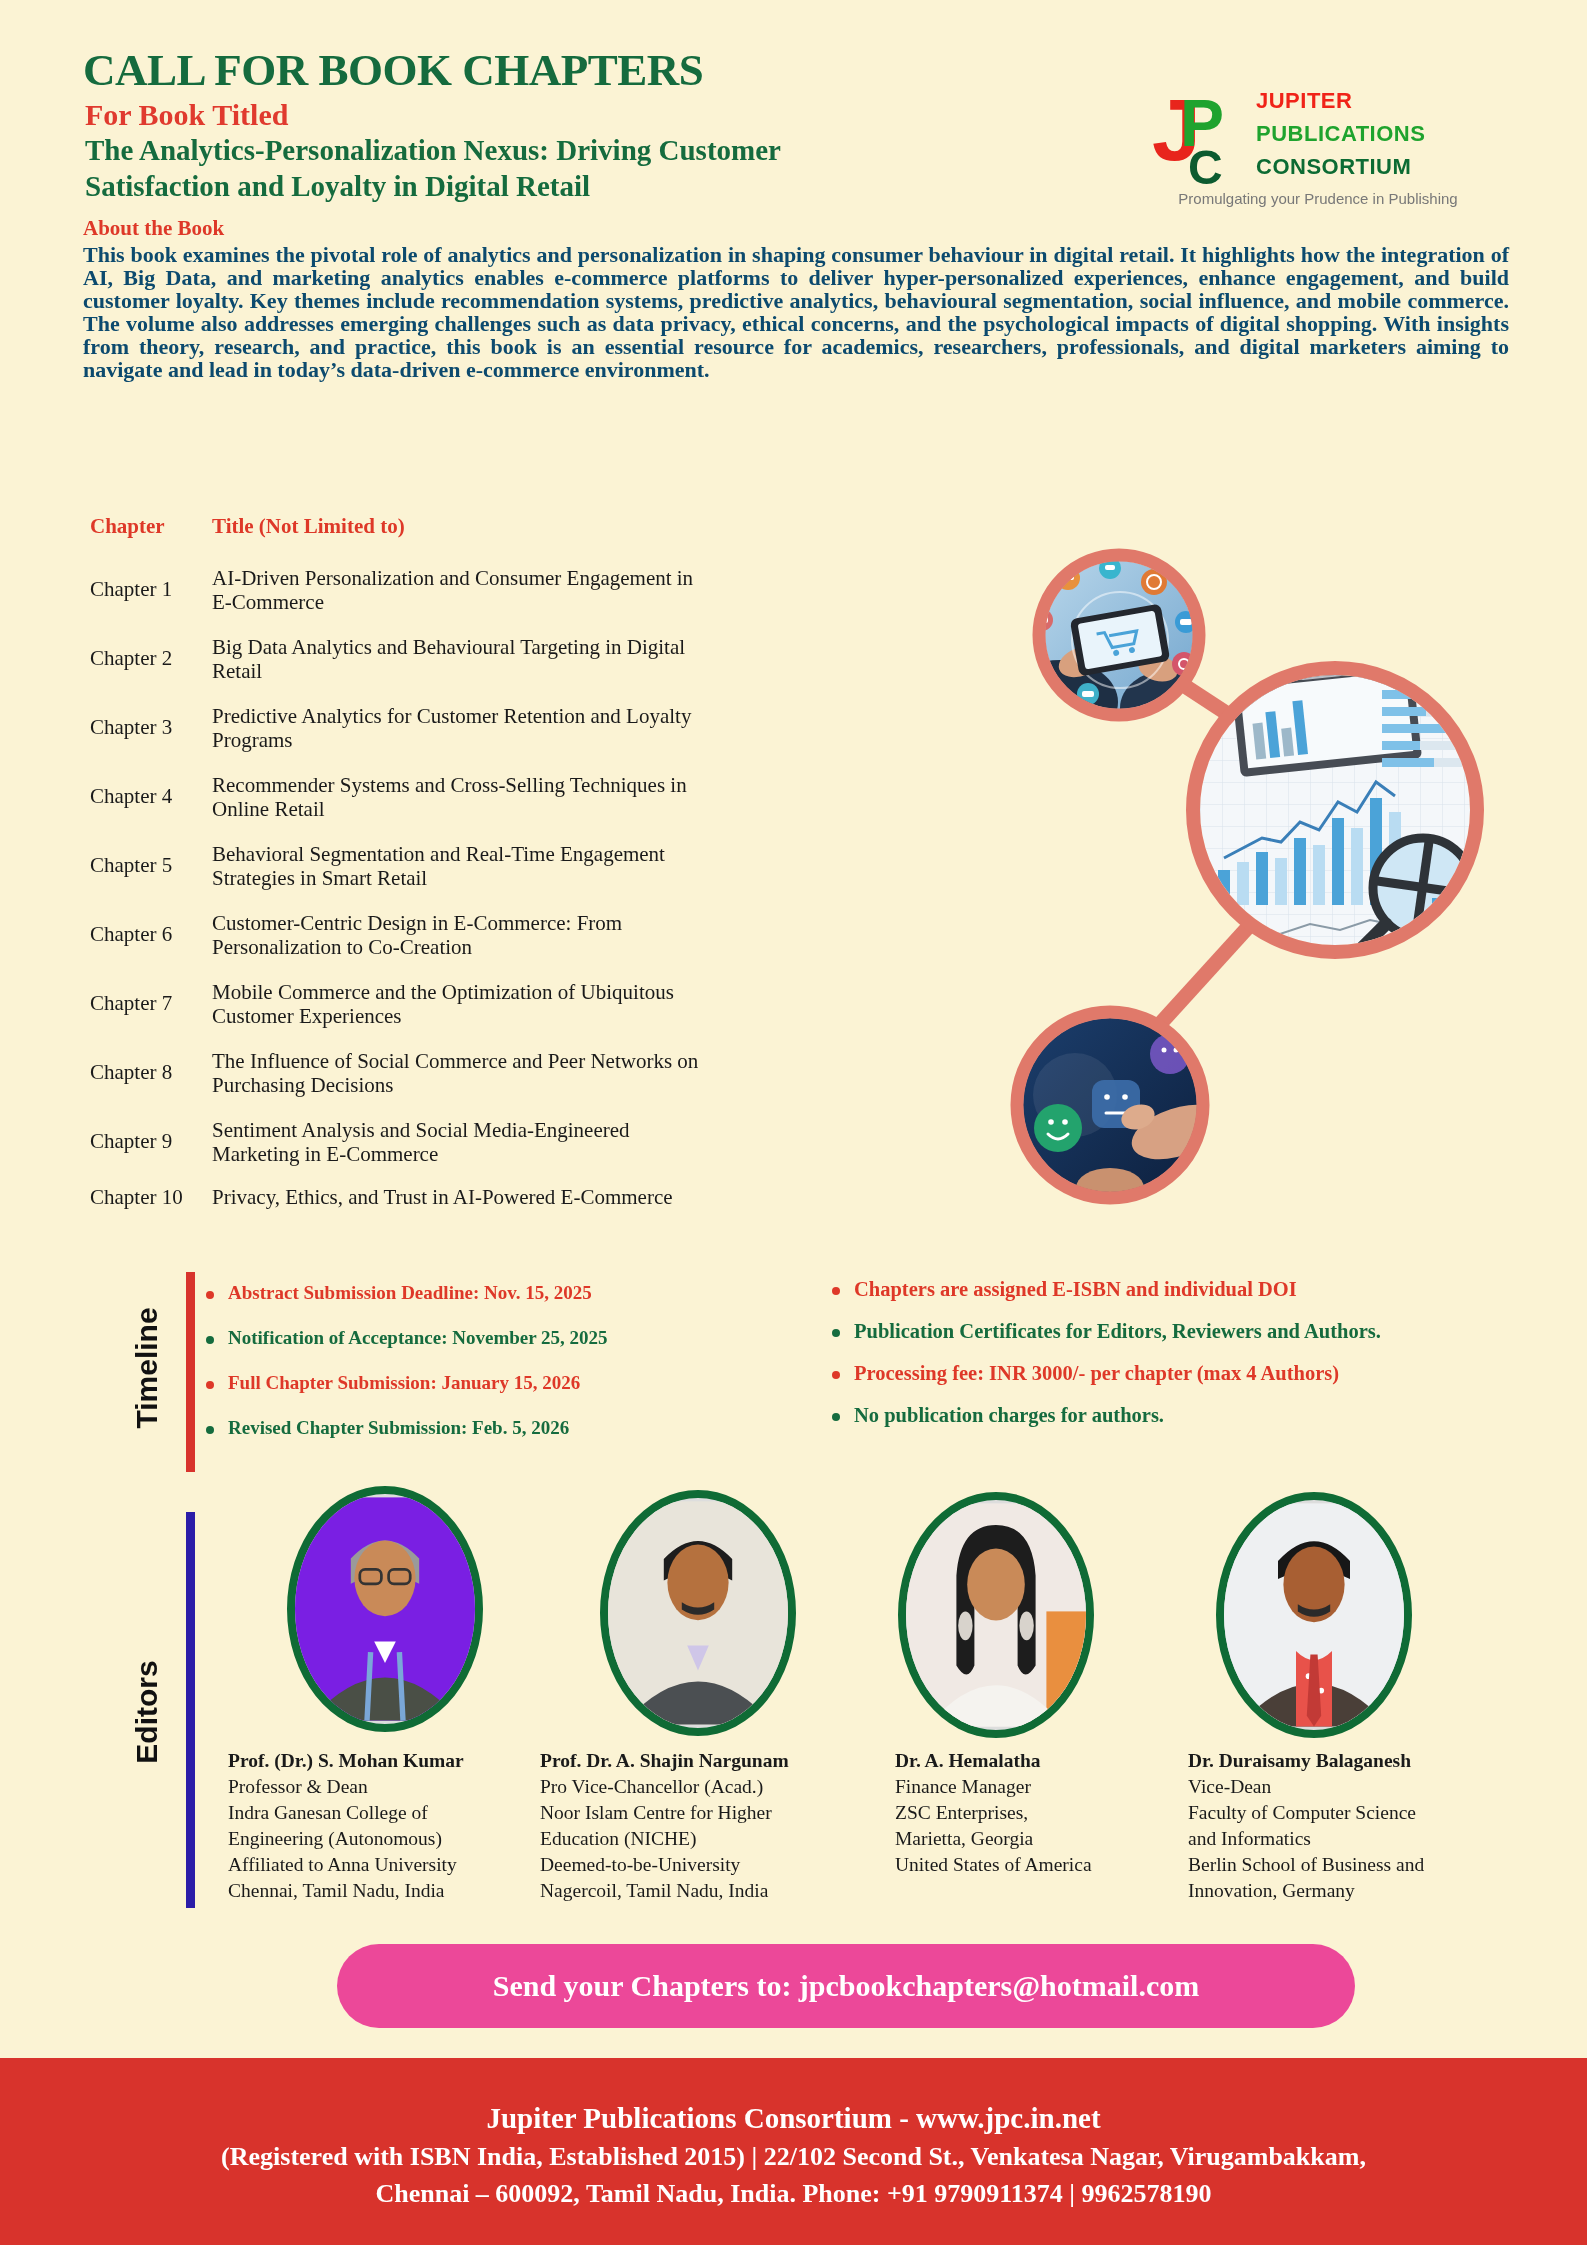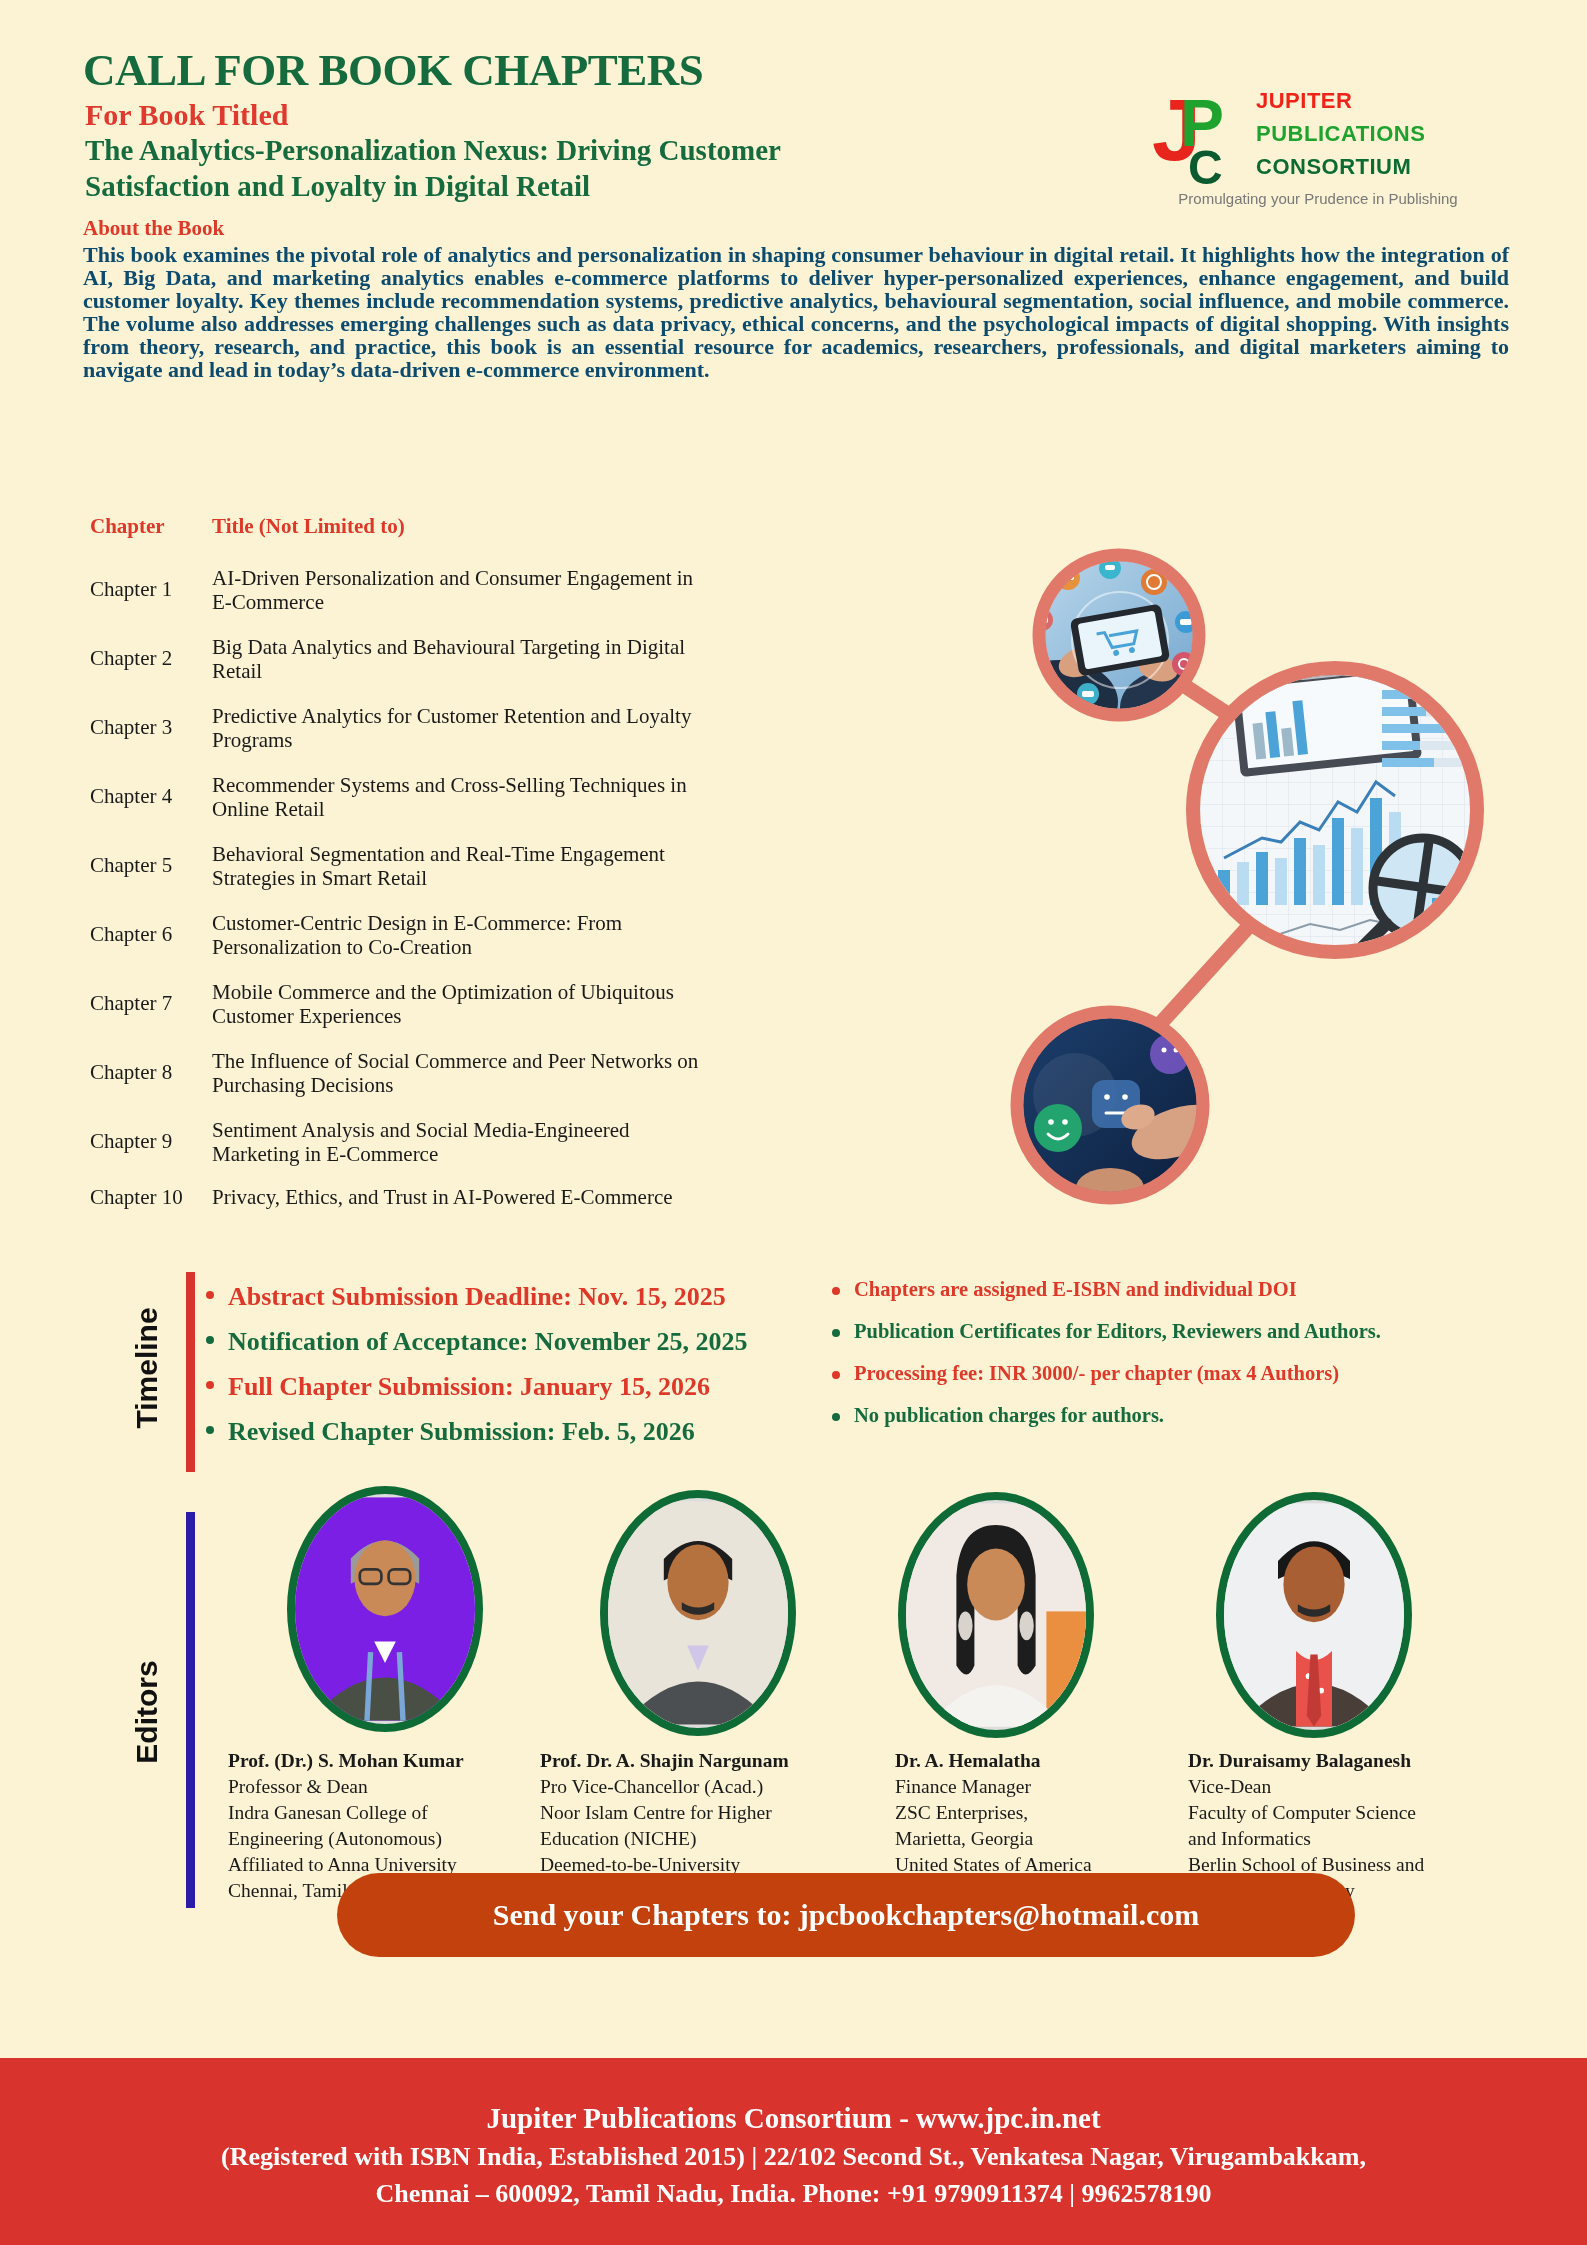--- a/index.html
+++ b/index.html
@@ -41,34 +41,34 @@
   .vbar-blue { position:absolute; left:186px; top:1512px; width:9px; height:396px; background:#2B1CA8; }
   .vlabel { position:absolute; width:200px; height:40px; text-align:center;
         font-family:"Liberation Sans", sans-serif; font-weight:bold; font-size:30px; color:#111;
         transform:rotate(-90deg); }
   .vlabel.timeline { left:50px; top:1348px; }
   .vlabel.editors  { left:50px; top:1692px; }
   .blist { position:absolute; }
   .blist.left  { left:206px; top:1282px; width:610px; }
   .blist.right { left:832px; top:1278px; width:690px; }
   .bitem { display:flex; align-items:flex-start; font-weight:bold; }
-  .blist.left  .bitem { font-size:26px;   height:45px; }
+  .blist.left  .bitem { font-size:19px;   height:45px; }
   .blist.right .bitem { font-size:20.5px; height:42px; }
   .dot { width:8px; height:8px; border-radius:50%; margin:9px 14px 0 0; flex:none; }
   .bitem.red   { color:#DE3828; } .bitem.red .dot   { background:#DE3828; }
   .bitem.green { color:#156B3E; } .bitem.green .dot { background:#156B3E; }
   
   .ephoto { position:absolute; width:196px; height:246px; border:8px solid #0F6B35;
         border-radius:50%; overflow:hidden; background:#ddd; }
   .ephoto svg { display:block; width:100%; height:100%; }
   .ebio { position:absolute; font-size:19.5px; color:#1a1a1a; line-height:26px; }
   .ebio .ename { font-weight:bold; }
   .ebio .elines { white-space:pre-line; }
   
-  .cta { position:absolute; left:337px; top:1873px; width:1018px; height:84px; background:#c2410c;
+  .cta { position:absolute; left:337px; top:1944px; width:1018px; height:84px; background:#ec4899;
         border-radius:44px; display:flex; align-items:center; justify-content:center;
         color:#fff; font-size:30px; font-weight:bold; }
   .footer { position:absolute; left:0; top:2058px; width:1587px; height:187px; background:#D8332C;
         color:#fff; text-align:center; padding-top:40px; }
   .footer .f1 { font-size:29px; font-weight:bold; line-height:40px; }
   .footer .f2, .footer .f3 { font-size:26px; font-weight:bold; line-height:37px; }
 </style>
 </head>
 <body>
 

